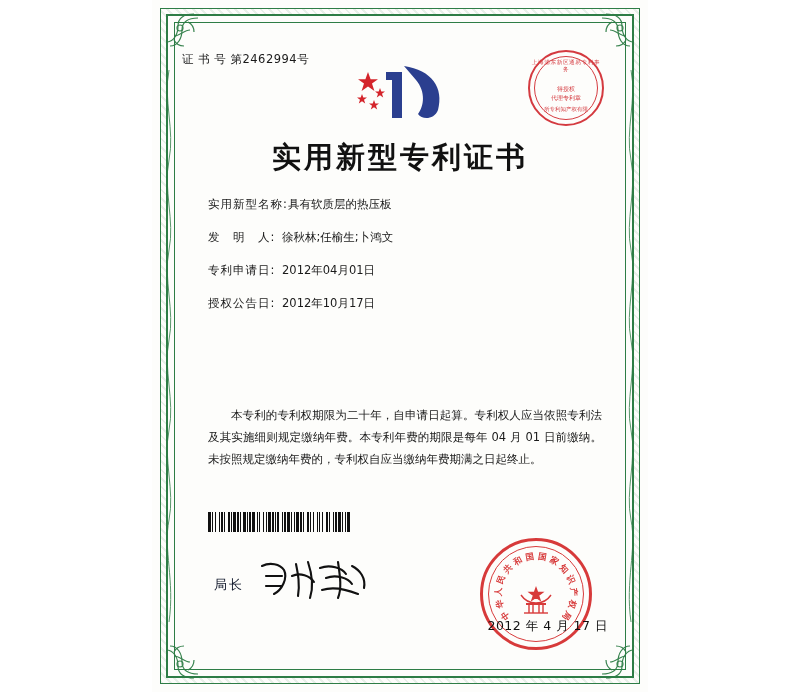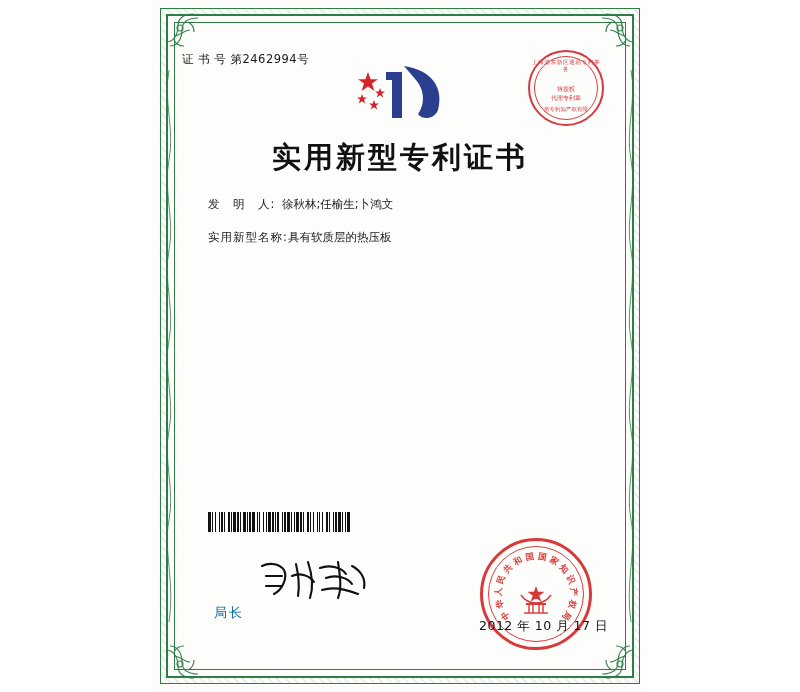--- a/index.html
+++ b/index.html
@@ -233,24 +233,24 @@
     left: 50%;
     top: 44px;
     transform: translateX(-50%);
     width: 46px;
     height: 32px;
   }
 
   .signature-label {
     position: absolute;
     left: 62px;
-    top: 604px;
+    top: 576px;
     font-size: 13px;
     letter-spacing: 2px;
-    color: #0369a1;
+    color: #0f172a;
   }
   .signature {
     position: absolute;
     left: 104px;
     top: 556px;
     width: 116px;
     height: 50px;
   }
 
   .issue-date {
@@ -365,28 +365,35 @@
       <div class="st-arc">上海浦东新区通易专利事务</div>
       <div class="st-line l2">得授权</div>
       <div class="st-line l3">代理专利章</div>
       <div class="st-line l4">所专利知产权有限</div>
     </div>
 
     <div class="title">实用新型专利证书</div>
 
     <div class="fields">
       <div class="field-row">
+        <span class="field-label">实用新型名称:</span><span class="field-val">具有软质层的热压板</span>
+      </div>
+      <div class="field-row">
         <span class="field-label">发　明　人:</span><span class="field-val">徐秋林;任榆生;卜鸿文</span>
       </div>
       <div class="field-row">
-        <span class="field-label">实用新型名称:</span><span class="field-val">具有软质层的热压板</span>
+        <span class="field-label">专利申请日:</span><span class="field-val">2012年04月01日</span>
       </div>
+      <div class="field-row">
+        <span class="field-label">授权公告日:</span><span class="field-val">2012年10月17日</span>
+      </div>
     </div>
 
     <div class="body-text">
+      <p>本专利的专利权期限为二十年，自申请日起算。专利权人应当依照专利法及其实施细则规定缴纳年费。本专利年费的期限是每年 04 月 01 日前缴纳。未按照规定缴纳年费的，专利权自应当缴纳年费期满之日起终止。</p>
     </div>
 
     <div class="barcode" id="barcode">
         <i style="width: 3px; background: rgb(17, 17, 17);"></i>
         <i style="width: 1px; background: transparent;"></i>
         <i style="width: 1px; background: rgb(17, 17, 17);"></i>
         <i style="width: 2px; background: transparent;"></i>
         <i style="width: 1px; background: rgb(17, 17, 17);"></i>
         <i style="width: 3px; background: transparent;"></i>
         <i style="width: 1px; background: rgb(17, 17, 17);"></i>
@@ -518,17 +525,17 @@
           <path d="M52 6 C 56 18 58 30 54 42"></path>
           <path d="M64 12 C 74 8 86 12 90 18"></path>
           <path d="M70 22 C 80 18 92 22 96 28"></path>
           <path d="M82 6 C 84 20 86 32 82 42"></path>
           <path d="M66 34 C 78 30 92 34 102 38"></path>
           <path d="M96 10 C 104 14 110 22 108 32"></path>
         </g>
       </svg>
     </div>
 
-    <div class="issue-date">2012 年 10 月 17 日</div>
+    <div class="issue-date">2012 年 4 月 17 日</div>
 
 
   </div>
 </div>
 
 </body></html>

